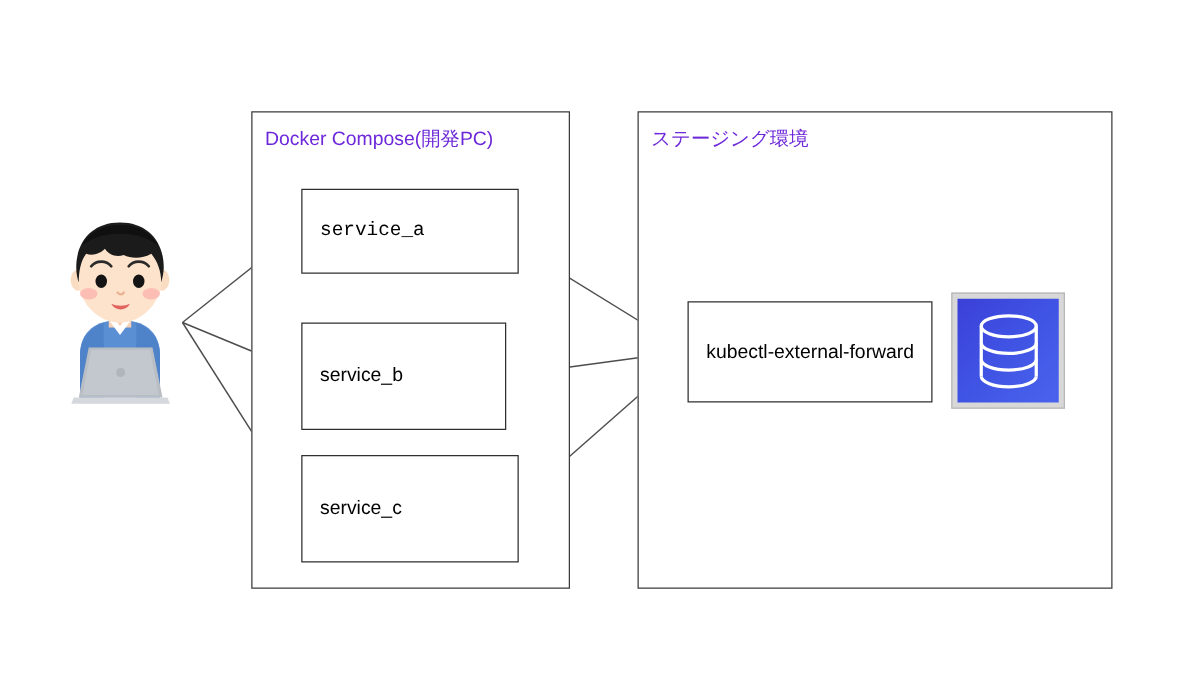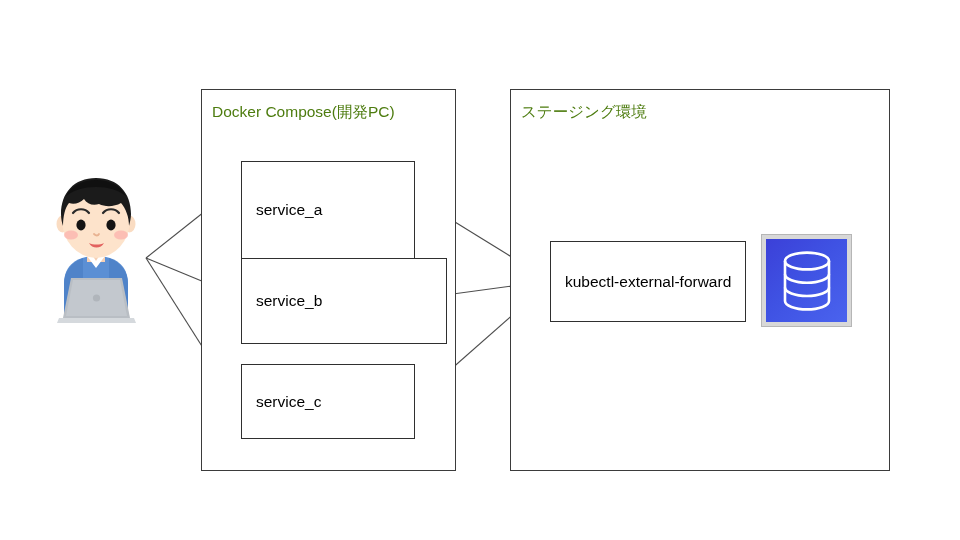--- a/index.html
+++ b/index.html
@@ -28,21 +28,21 @@
 
   
   .group-box {
     border: 1.6px solid #3b3b3b;
     background: #ffffff;
   }
   .group-title {
     position: absolute;
     font-size: 15.5px;
     line-height: 1.2;
-    color: #4d7c0f;
+    color: #6d28d9;
     white-space: nowrap;
   }
 
   
   .node-box {
     border: 1.4px solid #2f2f2f;
     background: #ffffff;
     display: flex;
     align-items: center;
     justify-content: flex-start;
@@ -158,29 +158,29 @@
       <path d="M29,108 L76,108 L83,144 L22,144 Z" fill="#c3c8ce"></path>
       <circle cx="52.5" cy="126" r="3.6" fill="#b0b5bb"></circle>
 
       <path d="M15,146 L90,146 L92,151 L13,151 Z" fill="#d5d9dd"></path>
     </svg>
   </div>
 
   <div class="abs group-box" style="left:201px; top:89px; width:255px; height:382px;"></div>
   <div class="group-title" style="left:212px; top:103px;">Docker Compose(開発PC)</div>
 
-  <div class="abs node-box" style="left:241px; top:161px; width:174px; height:98px;">
+  <div class="abs node-box" style="left:241px; top:151px; width:174px; height:68px;font-family:Liberation Mono, monospace;">
     <span class="node-label">service_a</span>
   </div>
 
-  <div class="abs node-box" style="left:241px; top:258px; width:206px; height:86px;">
+  <div class="abs node-box" style="left:241px; top:258px; width:164px; height:86px;">
     <span class="node-label">service_b</span>
   </div>
 
-  <div class="abs node-box" style="left:241px; top:364px; width:174px; height:75px;">
+  <div class="abs node-box" style="left:241px; top:364px; width:174px; height:86px;">
     <span class="node-label">service_c</span>
   </div>
 
   <div class="abs group-box" style="left:510px; top:89px; width:380px; height:382px;"></div>
   <div class="group-title" style="left:521px; top:103px;text-align:right;">ステージング環境</div>
 
   <div class="abs node-box" style="left:550px; top:241px; width:196px; height:81px;">
     <span class="node-label">kubectl-external-forward</span>
   </div>
 

